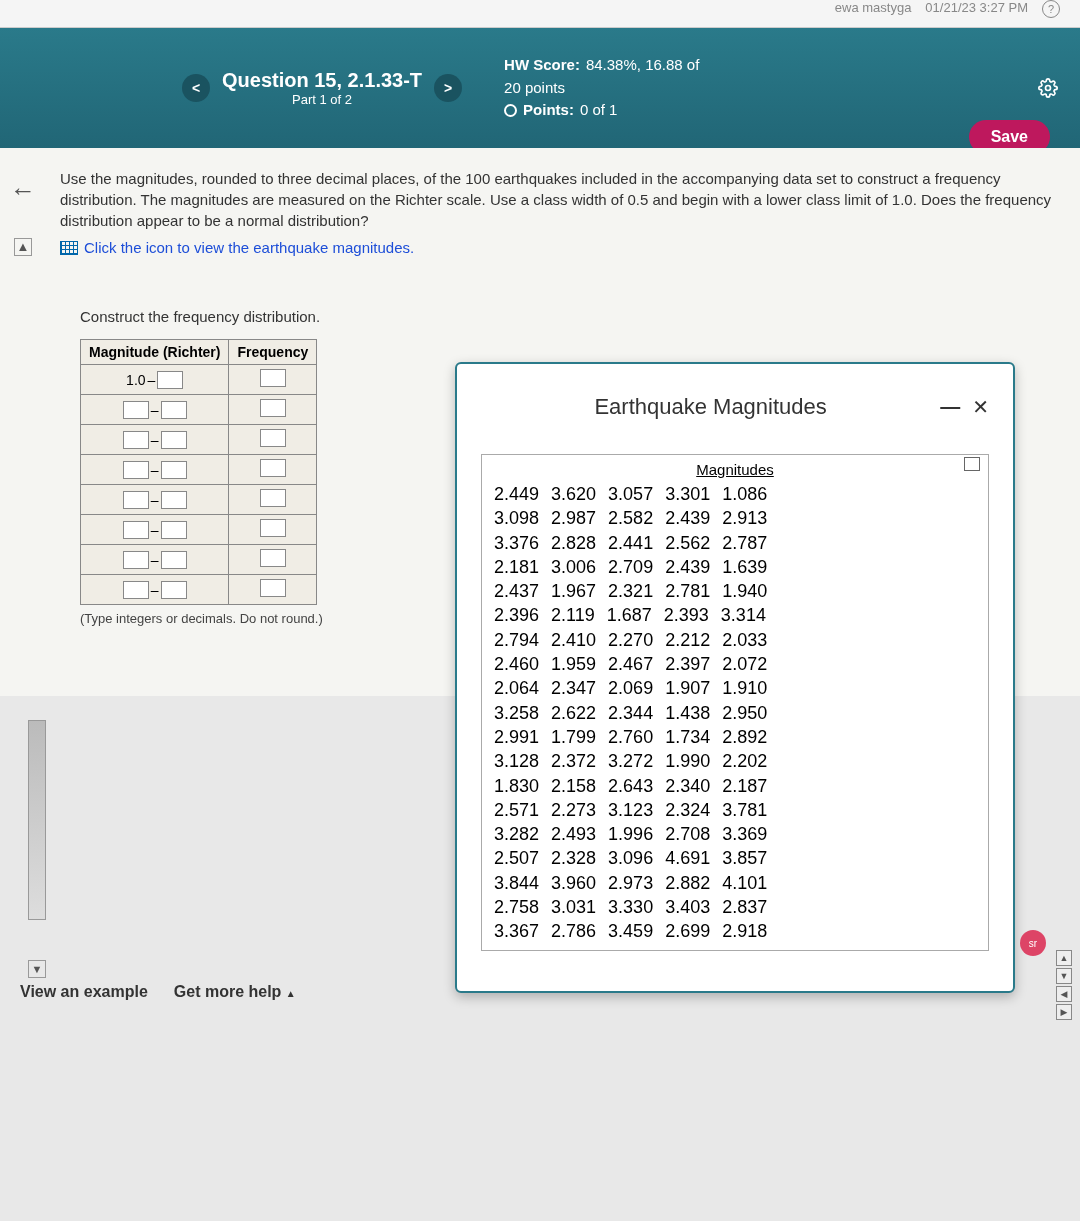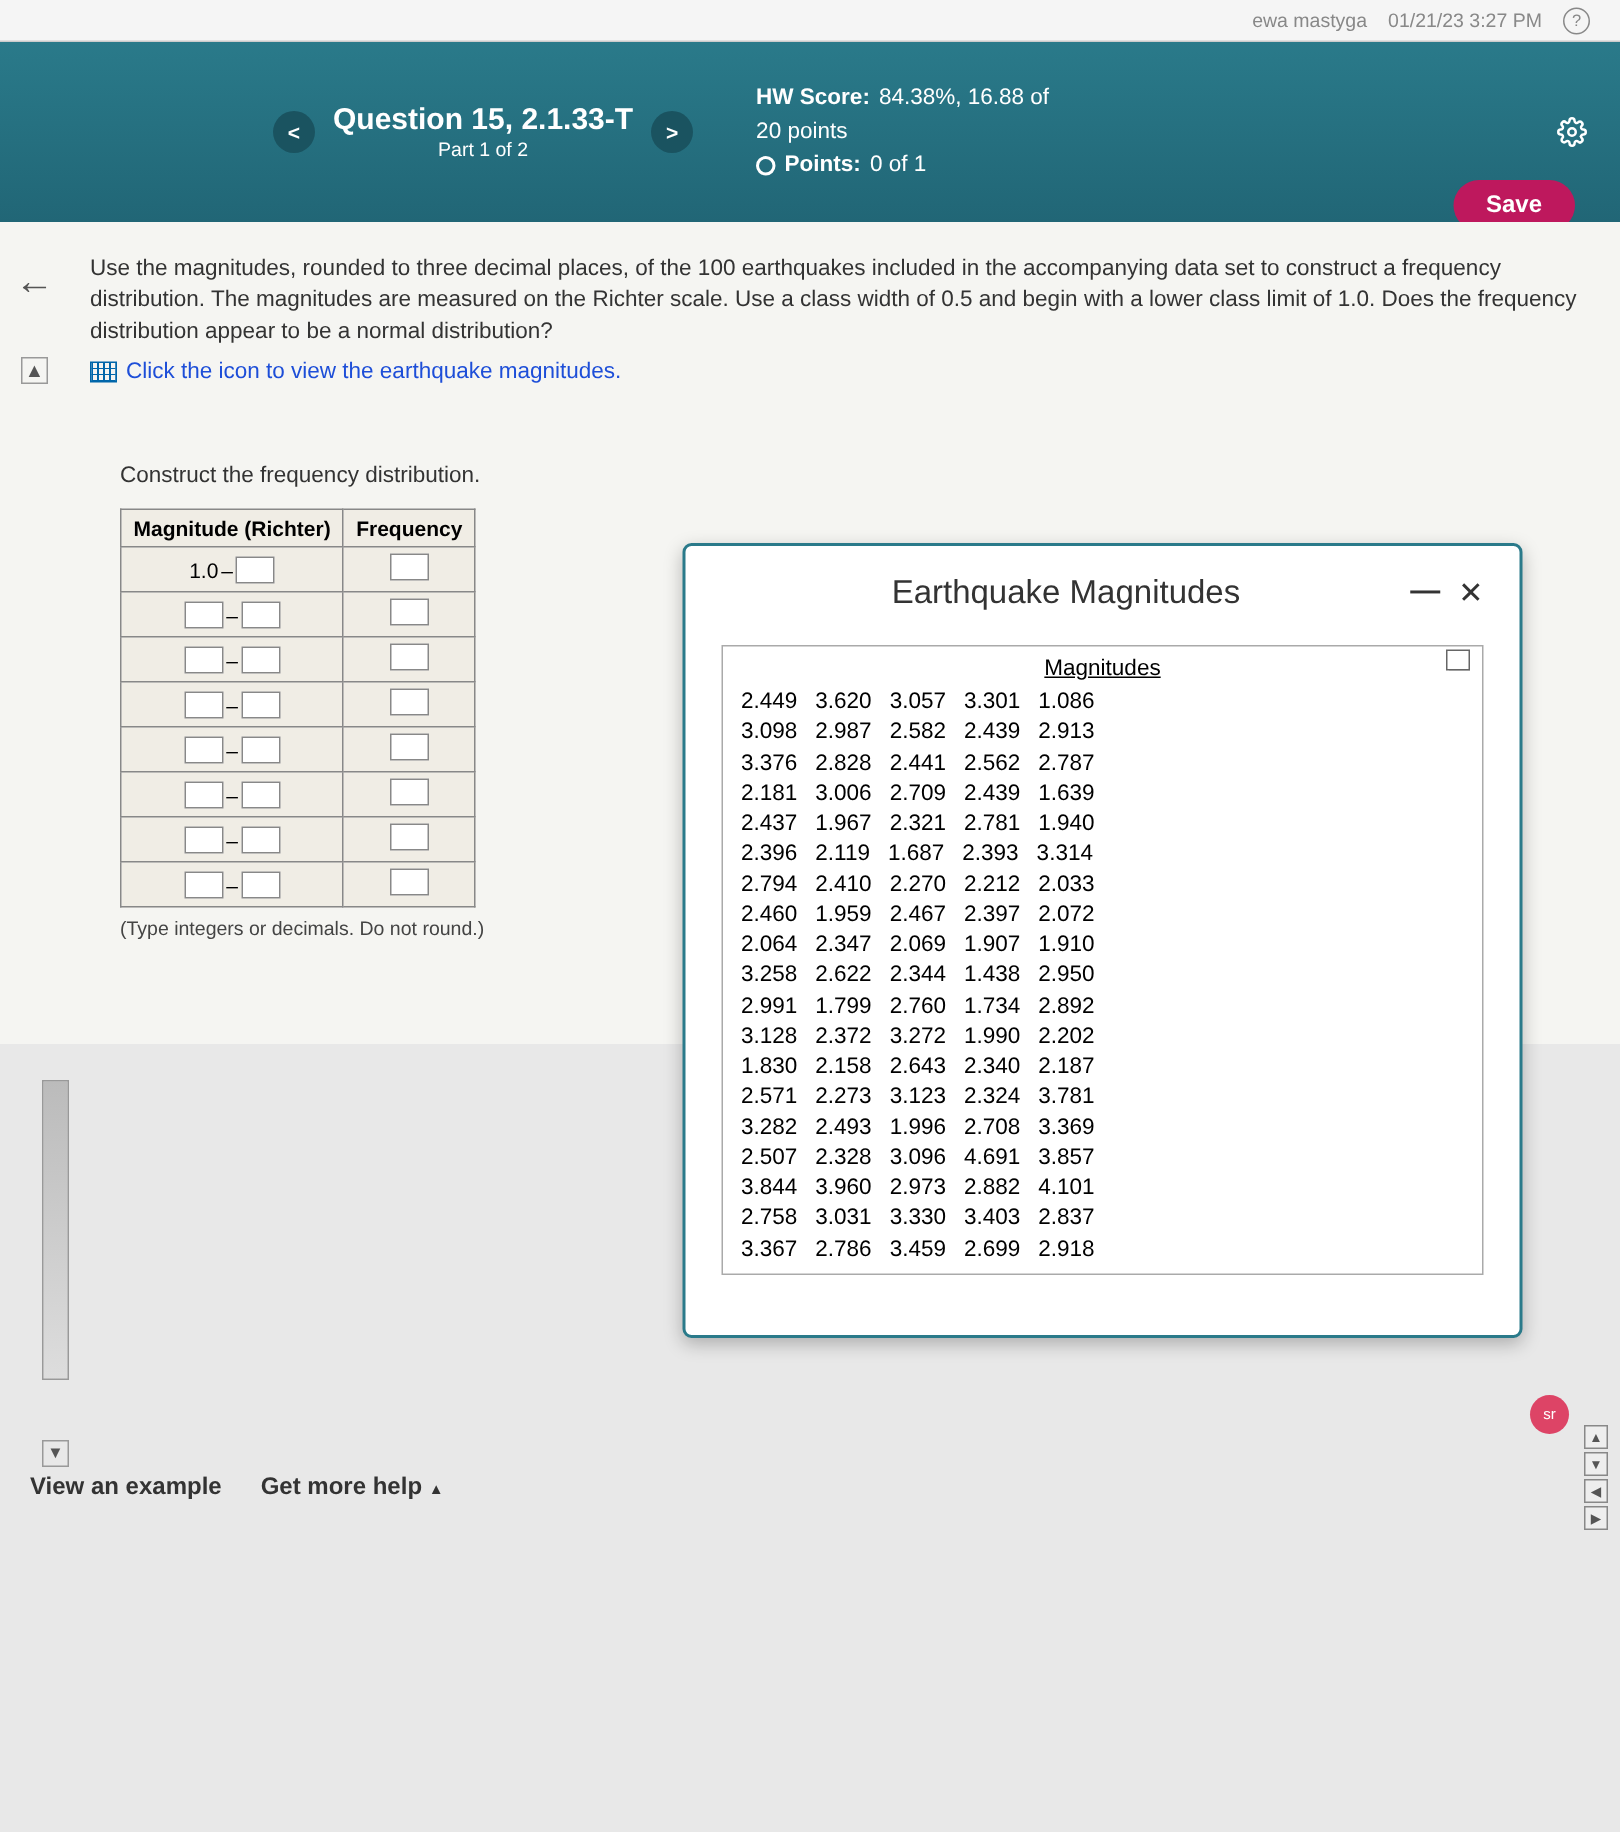--- a/index.html
+++ b/index.html
@@ -9,21 +9,21 @@
       width: 1080px;
       height: 1221px;
       overflow: hidden;
       position: relative;
     }
     .top-strip {
       height: 28px;
       background: #f5f5f5;
       border-bottom: 1px solid #ccc;
       display: flex;
-      align-items: center;
+      align-items: flex-start;
       justify-content: flex-end;
       padding: 0 20px;
       font-size: 13px;
       color: #888;
       gap: 14px;
     }
     .help-circle {
       width: 18px; height: 18px; border: 1.5px solid #888; border-radius: 50%;
       display: inline-flex; align-items: center; justify-content: center;
       font-size: 11px;
@@ -99,36 +99,36 @@
       position: absolute;
       left: 455px; top: 362px;
       width: 560px;
       background: #fff;
       border: 2px solid #2a7a8a;
       border-radius: 6px;
       box-shadow: 0 4px 12px rgba(0,0,0,.25);
       padding: 18px 24px 40px;
     }
     .popup-header { display: flex; align-items: center; }
-    .popup-title { font-size: 22px; color: #333; margin: 0 auto; }
+    .popup-title { font-size: 22px; color: #333; margin: 12px auto; }
     .popup-ctrls { display: flex; gap: 12px; font-size: 20px; color: #333; cursor: pointer; }
     .min-btn { font-weight: bold; }
     .mag-box {
       border: 1px solid #aaa; margin-top: 22px; padding: 6px 12px; position: relative;
     }
     .mag-caption { text-align: center; font-size: 15px; margin-bottom: 4px; text-decoration: underline; }
     .copy-icon {
       position: absolute; right: 8px; top: 4px; width: 14px; height: 12px;
       border: 1px solid #666; cursor: pointer;
     }
     .copy-icon::after {
       content:""; position:absolute; width:14px; height:12px; border:1px solid #666;
       left:-3px; top:-3px; background:#fff;
     }
-    .mag-table { font-size: 15px; line-height: 1.35; font-family: Arial; }
+    .mag-table { font-size: 18px; line-height: 1.35; font-family: Arial; }
     .mag-row { display: flex; gap: 12px; white-space: nowrap; }
     .bottom-links {
       position: absolute; left: 0; top: 965px; right: 0;
       padding: 18px 20px; display: flex; gap: 26px; font-size: 16px; color: #333;
       font-weight: bold; align-items: center;
     }
     .bottom-links span { cursor: pointer; }
     .dropdown-caret { font-size: 10px; }
     .scroll-stub {
       position: absolute; left: 28px; top: 720px; width: 18px; height: 200px;

